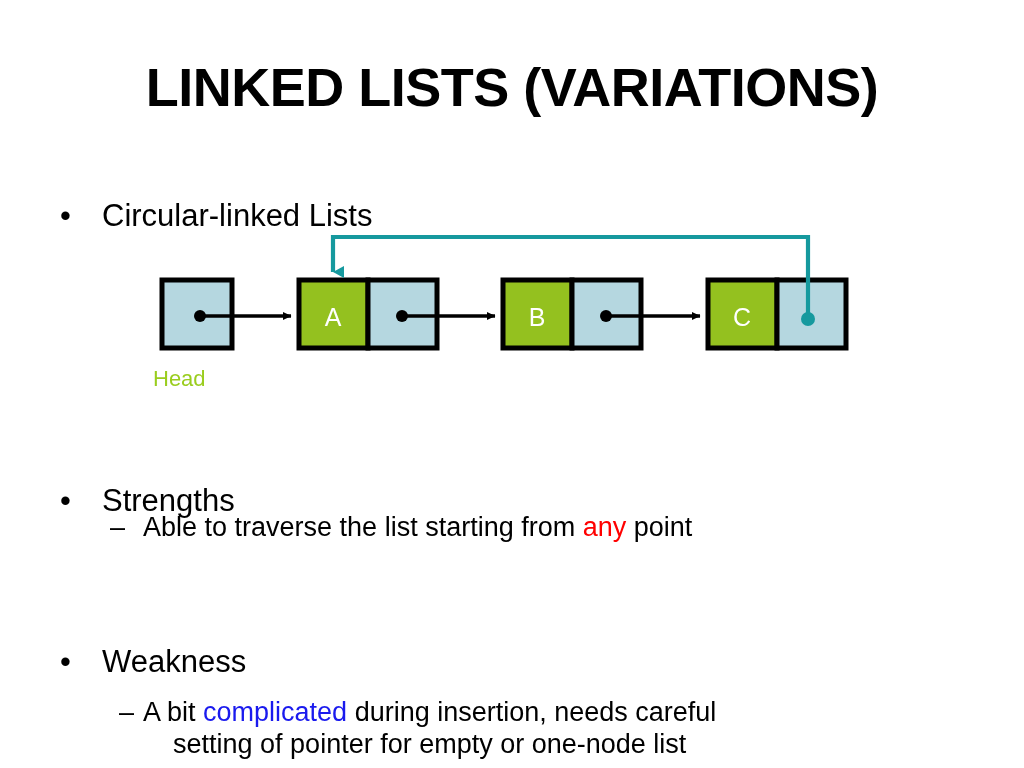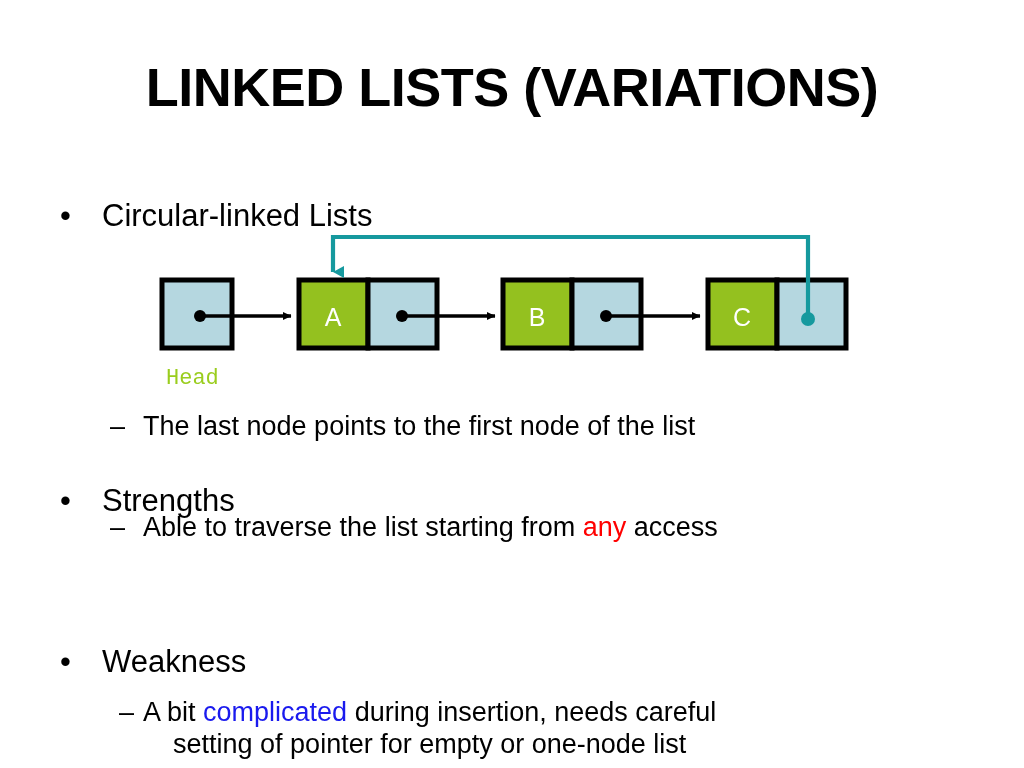--- a/index.html
+++ b/index.html
@@ -78,25 +78,25 @@
     left: 0;
     top: 0;
     width: 1024px;
     height: 768px;
     pointer-events: none;
   }
   .diagram svg { display: block; }
 
   .head-label {
     position: absolute;
-    left: 166px;
+    left: 153px;
     top: 366px;
     font-size: 22px;
     color: #9acd1e;
-    font-family: Liberation Mono, monospace;
+    font-family: Liberation Sans, sans-serif;
     white-space: nowrap;
   }
 
   .node-letter {
     font-family: "Liberation Sans", sans-serif;
     font-size: 25px;
     fill: #ffffff;
     text-anchor: middle;
     dominant-baseline: middle;
   }
@@ -153,30 +153,27 @@
 
       <g>
         <circle cx="808" cy="319" r="7" fill="#16999e"></circle>
         <path d="M808,319 L808,237 L333,237 L333,272" fill="none" stroke="#16999e" stroke-width="4.2" stroke-linejoin="miter" marker-end="url(#tealArrow)"></path>
       </g>
     </svg>
   </div>
 
   <div class="head-label">Head</div>
 
-  <div class="bullet-l2" style="top:410px;">
-    <span class="marker">–</span><span>The last node points to the first node of the list</span>
-  </div>
 
   <div class="bullet-l1" style="top:483px;">
     <span class="marker">•</span><span>Strengths</span>
   </div>
 
   <div class="bullet-l2" style="top:511px;">
-    <span class="marker">–</span><span>Able to traverse the list starting from </span><span class="hl-red">any</span><span> access</span>
+    <span class="marker">–</span><span>Able to traverse the list starting from </span><span class="hl-red">any</span><span> point</span>
   </div>
 
 
   <div class="bullet-l1" style="top:644px;">
     <span class="marker">•</span><span>Weakness</span>
   </div>
 
   <div class="bullet-l2" style="top:696px;text-align:center;">
     <span class="marker">–</span><span>A bit </span><span class="hl-blue">complicated</span><span> during insertion, needs careful</span>
     <span class="wrap2">setting of pointer for empty or one-node list</span>

